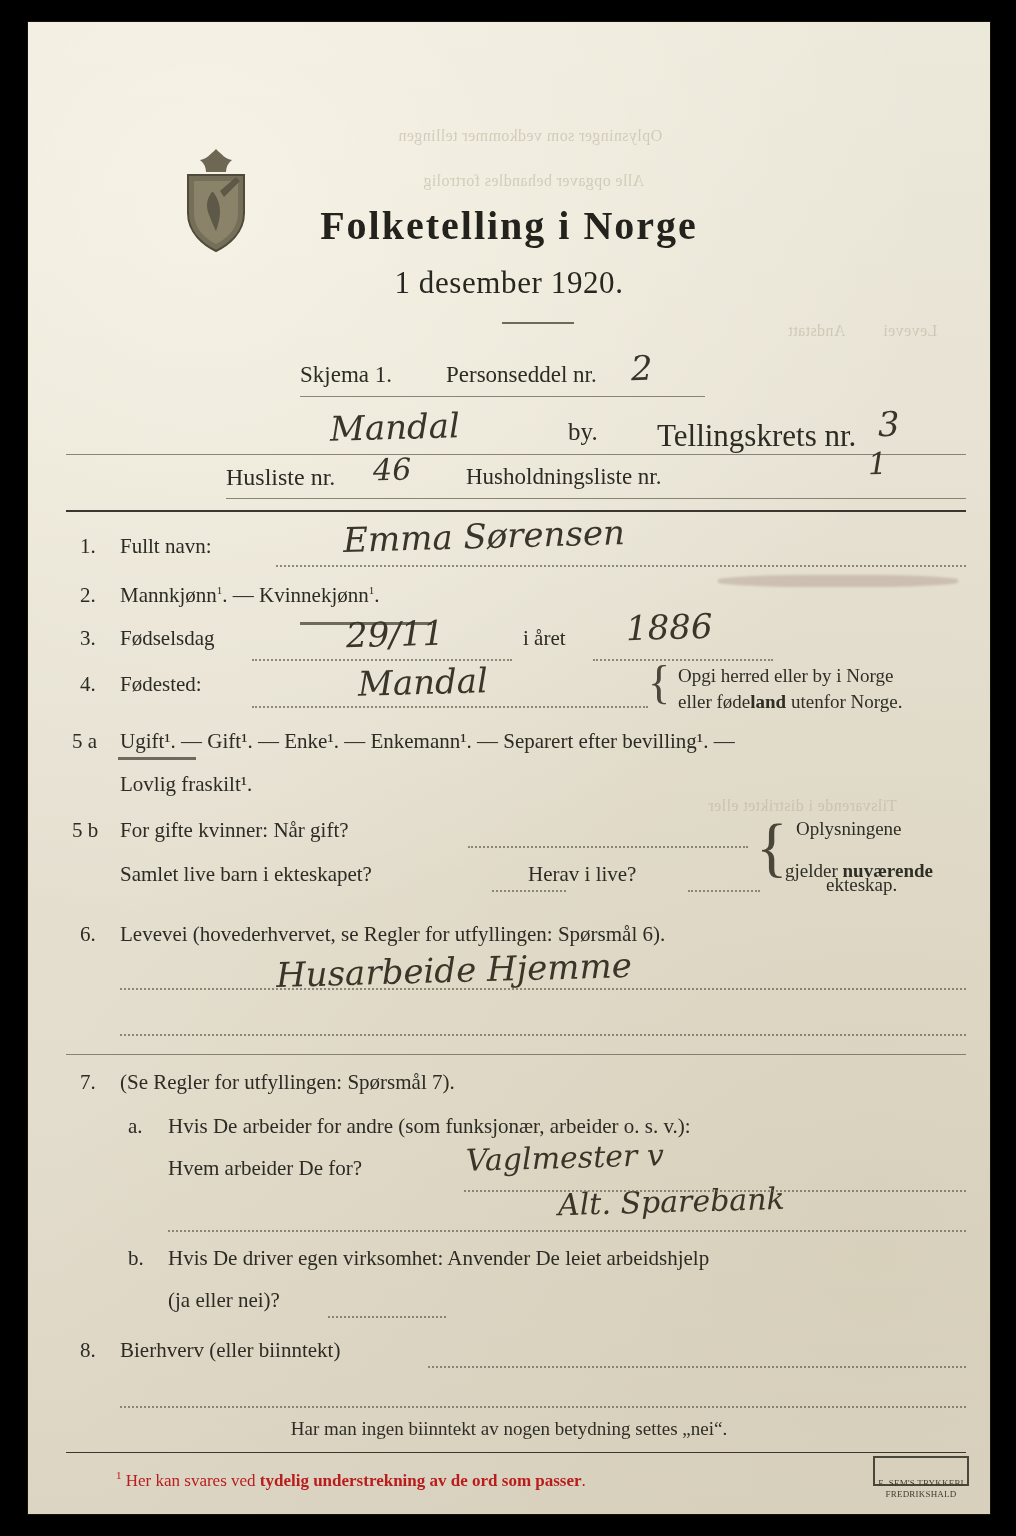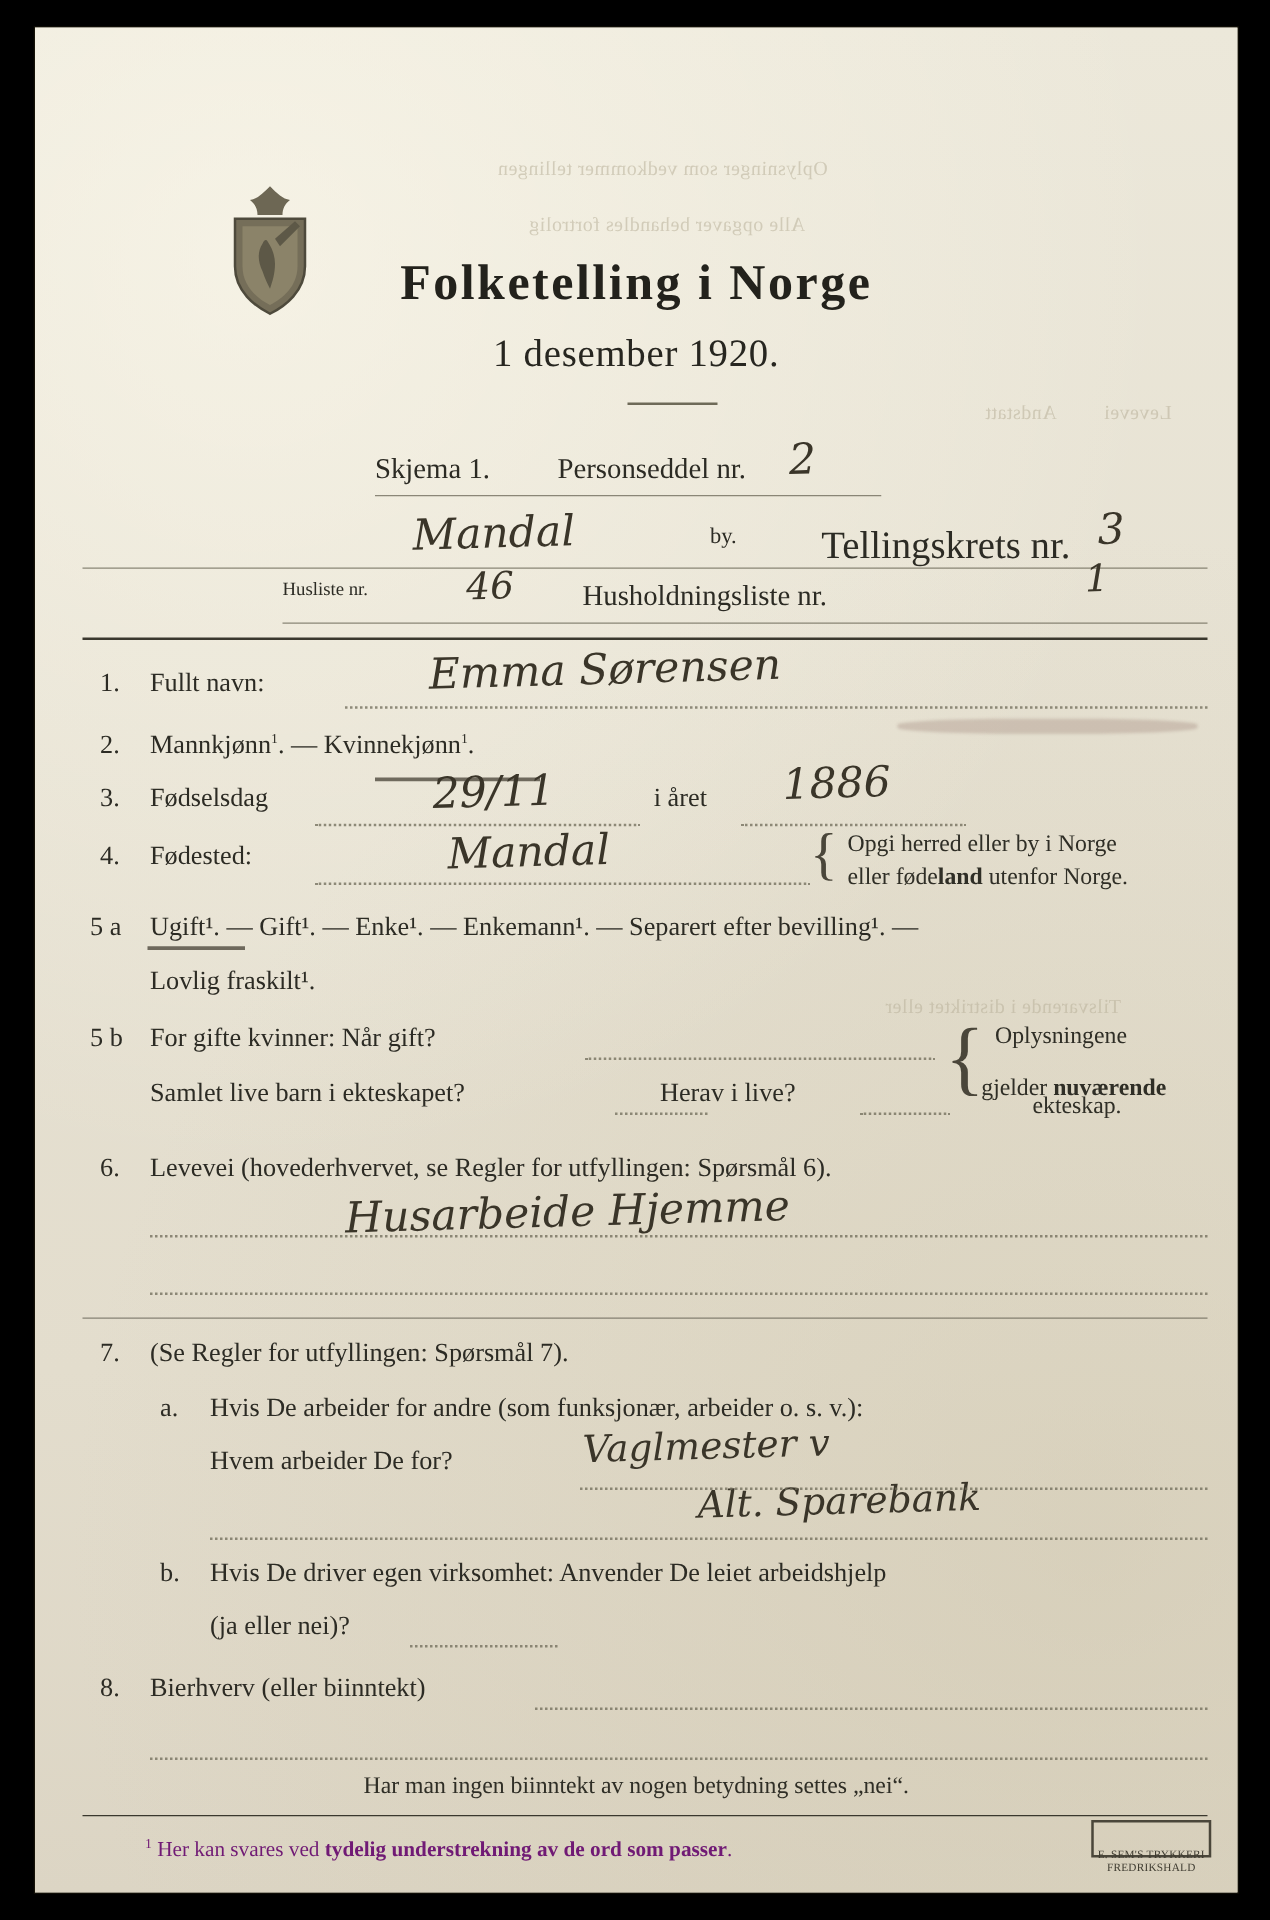--- a/index.html
+++ b/index.html
@@ -146,21 +146,21 @@
     left: 0; right: 0;
     text-align: center;
     font-size: 19px;
     color: #2f2e26;
   }
   .footnote {
     position: absolute;
     left: 88px;
     top: 1447px;
     font-size: 17px;
-    color: #701a75;
+    color: #b91c1c;
   }
   .printer-mark {
     position: absolute;
     left: 845px;
     top: 1434px;
     width: 96px;
     height: 30px;
     border: 2px solid #4a463a;
     font-size: 9px;
     text-align: center;
@@ -206,26 +206,26 @@
     <div class="title">Folketelling i Norge</div>
     <div class="subtitle">1 desember 1920.</div>
     <div class="rule-short"></div>
 
     <div class="row" style="left:272px; top:340px; font-size:23px;">Skjema 1.</div>
     <div class="row" style="left:418px; top:340px; font-size:23px;">Personseddel nr.</div>
     <div class="hw big" style="left:603px; top:326px;">2</div>
     <div class="solidline" style="left:272px; top:374px; width:405px;"></div>
 
     <div class="hw big" style="left:302px; top:385px;">Mandal</div>
-    <div class="row" style="left:540px; top:396px; font-size:18px;">by.</div>
+    <div class="row" style="left:540px; top:396px; font-size:25px;">by.</div>
     <div class="row" style="left:605px; top:396px; font-size:31px;margin-left:24px;">Tellingskrets nr.</div>
     <div class="hw big" style="left:850px; top:382px;">3</div>
     <div class="solidline" style="left:38px; top:432px; width:900px;"></div>
 
-    <div class="row" style="left:198px; top:442px; font-size:15px;">Husliste nr.</div>
+    <div class="row" style="left:198px; top:442px; font-size:24px;">Husliste nr.</div>
     <div class="hw med" style="left:345px; top:430px;">46</div>
     <div class="row" style="left:438px; top:442px; font-size:23px;">Husholdningsliste nr.</div>
     <div class="hw med" style="left:840px; top:424px;">1</div>
     <div class="solidline" style="left:198px; top:476px; width:740px;"></div>
 
     <div class="thickline" style="left:38px; top:488px; width:900px;"></div>
 
     <div class="row" style="left:52px; top:512px;">1.</div>
     <div class="row" style="left:92px; top:512px;">Fullt navn:</div>
     <div class="hw big" style="left:315px; top:494px;">Emma Sørensen</div>

